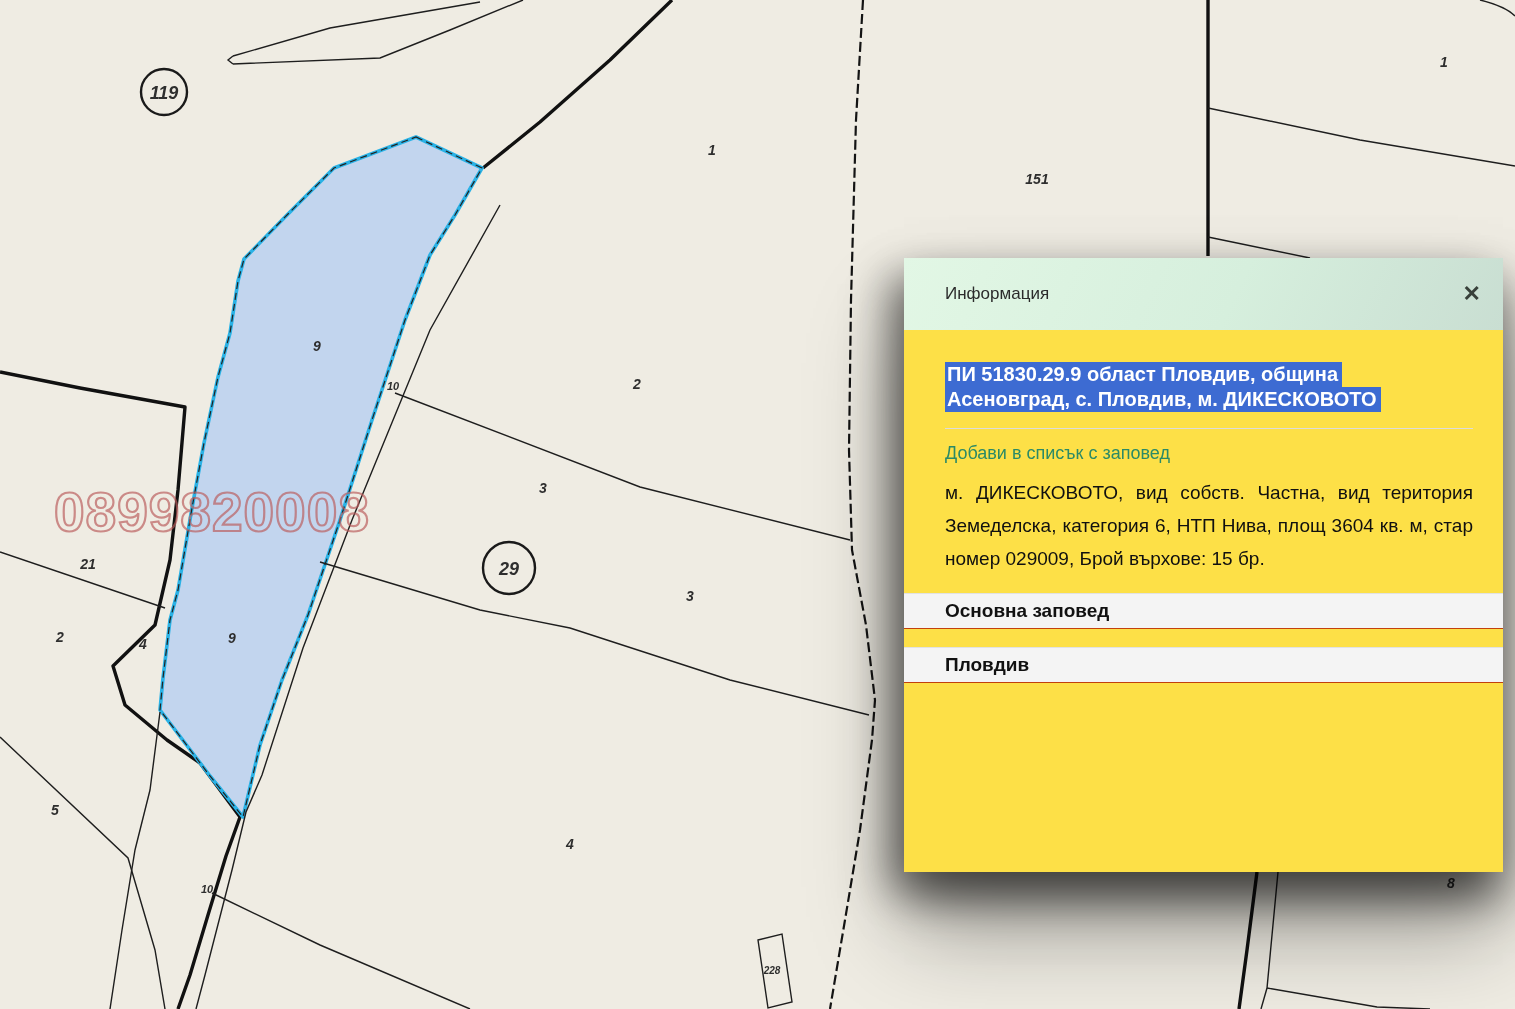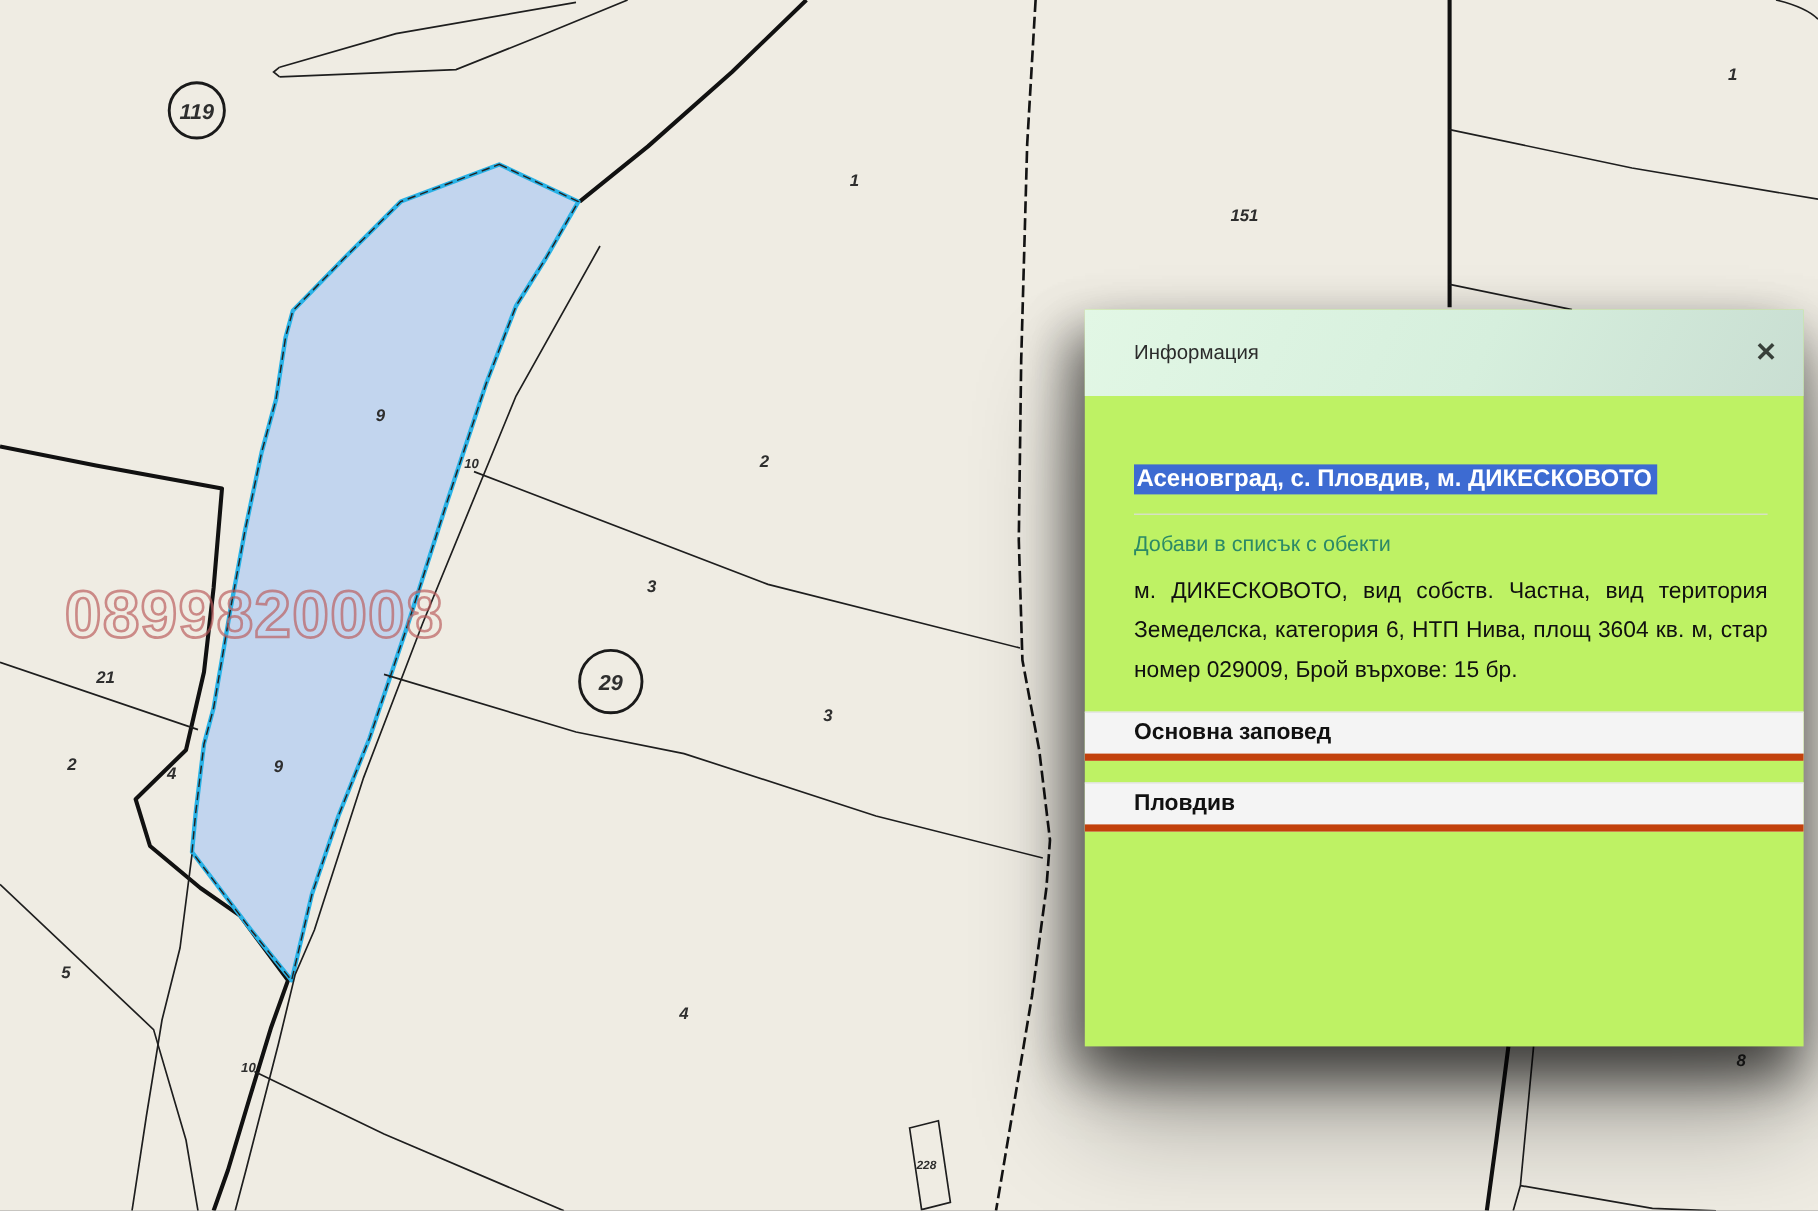--- a/index.html
+++ b/index.html
@@ -22,41 +22,41 @@
   .circ{fill:none;stroke:#1a1a1a;stroke-width:2.4;}
   #watermark{
     position:absolute;left:54px;top:460px;width:420px;
     font-size:55px;font-weight:bold;letter-spacing:1px;
     color:transparent;-webkit-text-stroke:2.2px rgba(186,92,92,.8);
     opacity:.85;user-select:none;margin-top:20px;
   }
   
   #info-panel{
     position:absolute;left:904px;top:258px;width:599px;height:614px;
-    background:#bef264;
+    background:#fde047;
     box-shadow:0 26px 45px rgba(0,0,0,.5),0 60px 90px rgba(0,0,0,.32),-18px 18px 38px rgba(0,0,0,.28);
     color:#171717;
   }
   #panel-header{
     height:72px;display:flex;align-items:center;
     background:linear-gradient(115deg,#e2f7e5 0%,#d6efdd 55%,#c9ded2 100%);
   }
   #panel-title{font-size:17px;color:#2b2b2b;padding-left:41px;flex:1;}
   #panel-close{
     font-size:22px;font-weight:bold;color:#38403a;padding:0 22px;cursor:pointer;line-height:1;
   }
   #panel-body{padding:32px 30px 0 41px;}
   .sel-title{font-size:20px;font-weight:bold;line-height:25px;}
   .sel-title span{background:#3d6bd2;color:#fff;padding:1px 4px 2px 2px;}
   .divider{border:none;border-top:1px solid #dcdcdc;margin:16px 0 0 0;}
   #add-link{display:inline-block;margin-top:14px;font-size:18px;color:#2c8a66;cursor:pointer;text-decoration:none;}
   .para{font-size:19px;line-height:33px;text-align:justify;margin:12px 0 0 0;color:#101010;}
   .strip{
     margin:18px -30px 0 -41px;padding:6px 30px 6px 41px;
-    background:#f4f4f4;border-top:1px solid #e2e2e2;border-bottom:6px solid #c2410c;
+    background:#f4f4f4;border-top:1px solid #e2e2e2;border-bottom:1px solid #c2410c;
     font-size:19px;font-weight:bold;color:#111;
   }
 </style>
 </head>
 <body>
 
 <div id="stage">
 
   <svg id="map-svg" width="1515" height="1009" viewBox="0 0 1515 1009">
 
@@ -121,22 +121,22 @@
   </svg>
 
   <div id="watermark">0899820008</div>
 
   <div id="info-panel">
     <div id="panel-header">
       <div id="panel-title">Информация</div>
       <div id="panel-close">✕</div>
     </div>
     <div id="panel-body">
-      <div class="sel-title"><br><span>Асеновград, с. Пловдив, м. ДИКЕСКОВОТО</span></div>
+      <div class="sel-title"><span>ПИ 51830.29.9 област Пловдив, община</span><br><span>Асеновград, с. Пловдив, м. ДИКЕСКОВОТО</span></div>
       <hr class="divider">
-      <a id="add-link" href="#">Добави в списък с обекти</a>
+      <a id="add-link" href="#">Добави в списък с заповед</a>
       <p class="para">м. ДИКЕСКОВОТО, вид собств. Частна, вид територия Земеделска, категория 6, НТП Нива, площ 3604 кв. м, стар номер 029009, Брой върхове: 15 бр.</p>
       <div class="strip">Основна заповед</div>
       <div class="strip">Пловдив</div>
     </div>
   </div>
 
 </div>
 
 </body></html>

